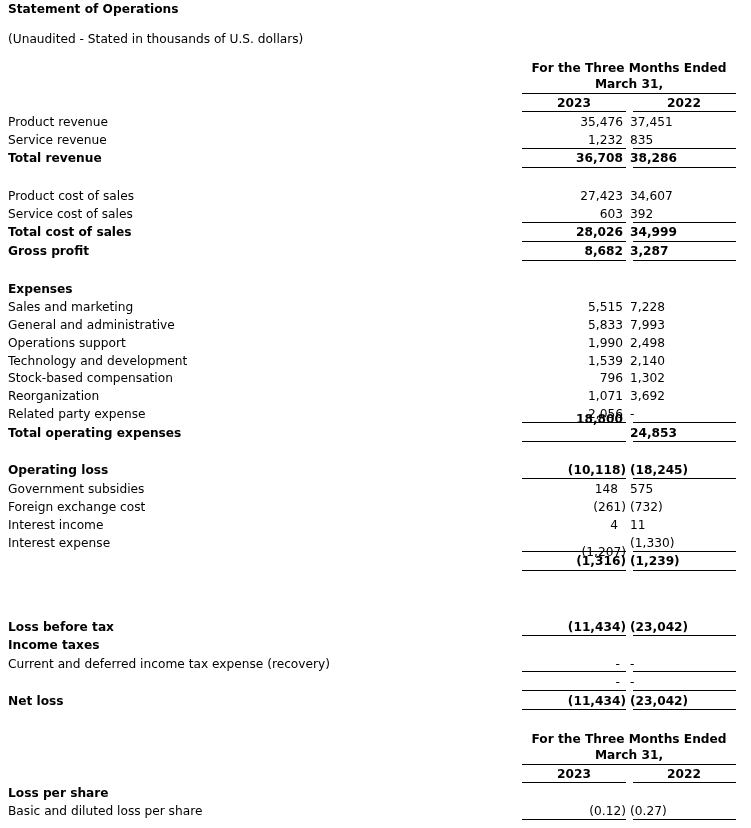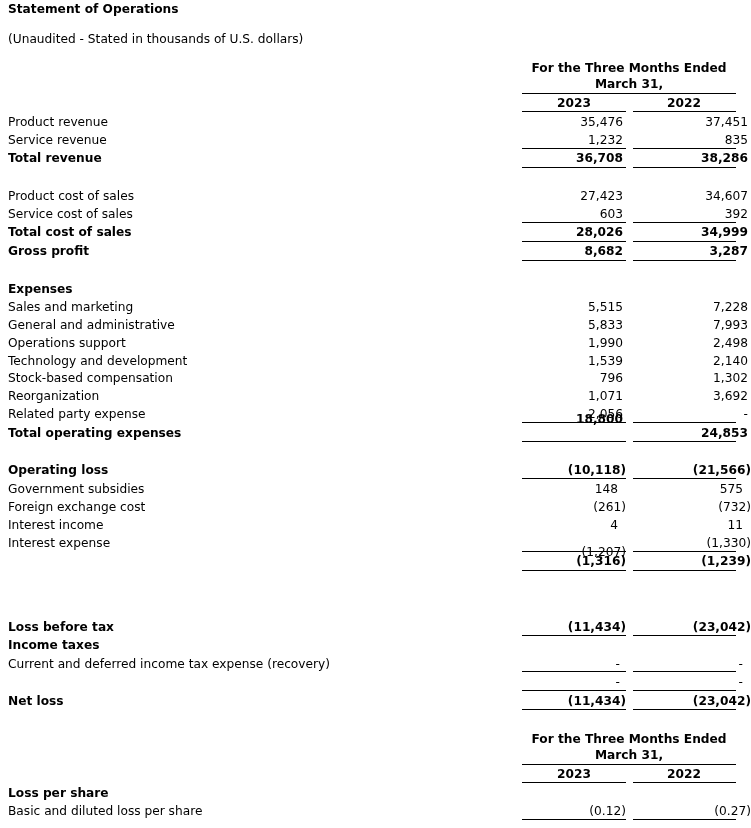--- a/index.html
+++ b/index.html
@@ -4,21 +4,21 @@
 <style>
   html, body { margin: 0; padding: 0; background: #ffffff; }
   body {
     width: 751px; height: 828px; position: relative; overflow: hidden;
     font-family: "DejaVu Sans", sans-serif; font-size: 12.2px; color: #000000;
   }
   .abs { position: absolute; white-space: nowrap; line-height: 16px; }
   .b { font-weight: bold; }
   .label { left: 8px; }
   .c1 { left: 522px; width: 104px; text-align: right; }
-  .c2 { left: 649px; width: 102px; text-align: right; }
+  .c2 { left: 630px; width: 102px; text-align: left; }
   .c1 .v, .c2 .v { padding-right: 3px; display: inline-block; }
   .hdr { left: 522px; width: 214px; text-align: center; font-weight: bold; line-height: 16px; }
   .yr1 { left: 522px; width: 104px; text-align: center; font-weight: bold; }
   .yr2 { left: 633px; width: 102px; text-align: center; font-weight: bold; }
   .rule { position: absolute; height: 0; border-top: 1px solid #000; }
   .r1 { left: 522px; width: 104px; }
   .r2 { left: 633px; width: 103px; }
   .rfull { left: 522px; width: 214px; }
   .paren-pad { padding-right: 0 !important; }
 </style>
@@ -125,21 +125,21 @@
   <div class="abs label b" style="top:425px;">Total operating expenses</div>
   <div class="abs c1 b" style="top:411px;"><span class="v">18,800</span></div>
   <div class="abs c2 b" style="top:425px;"><span class="v">24,853</span></div>
 </div>
 <div class="rule r1" style="top:441px;"></div>
 <div class="rule r2" style="top:441px;"></div>
 
 <div>
   <div class="abs label b" style="top:462px;">Operating loss</div>
   <div class="abs c1 b" style="top:462px;"><span class="v paren-pad">(10,118)</span></div>
-  <div class="abs c2 b" style="top:462px;"><span class="v paren-pad">(21,566)</span></div>
+  <div class="abs c2 b" style="top:462px;"><span class="v paren-pad">(18,245)</span></div>
 </div>
 <div class="rule r1" style="top:478px;"></div>
 <div class="rule r2" style="top:478px;"></div>
 <div>
   <div class="abs label" style="top:481px;">Government subsidies</div>
   <div class="abs c1" style="top:481px;"><span class="v" style="padding-right:8px;">148</span></div>
   <div class="abs c2" style="top:481px;"><span class="v" style="padding-right:8px;">575</span></div>
 </div>
 <div>
   <div class="abs label" style="top:499px;">Foreign exchange cost</div>

